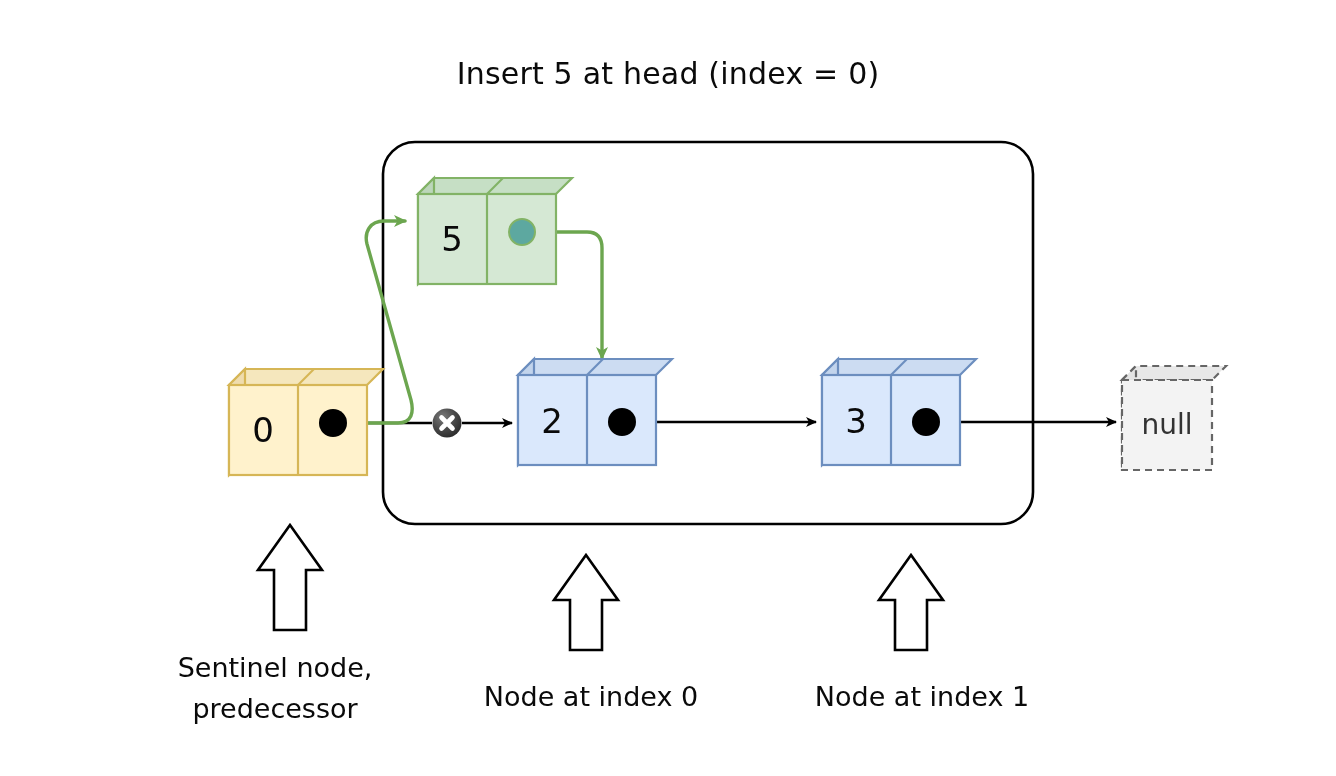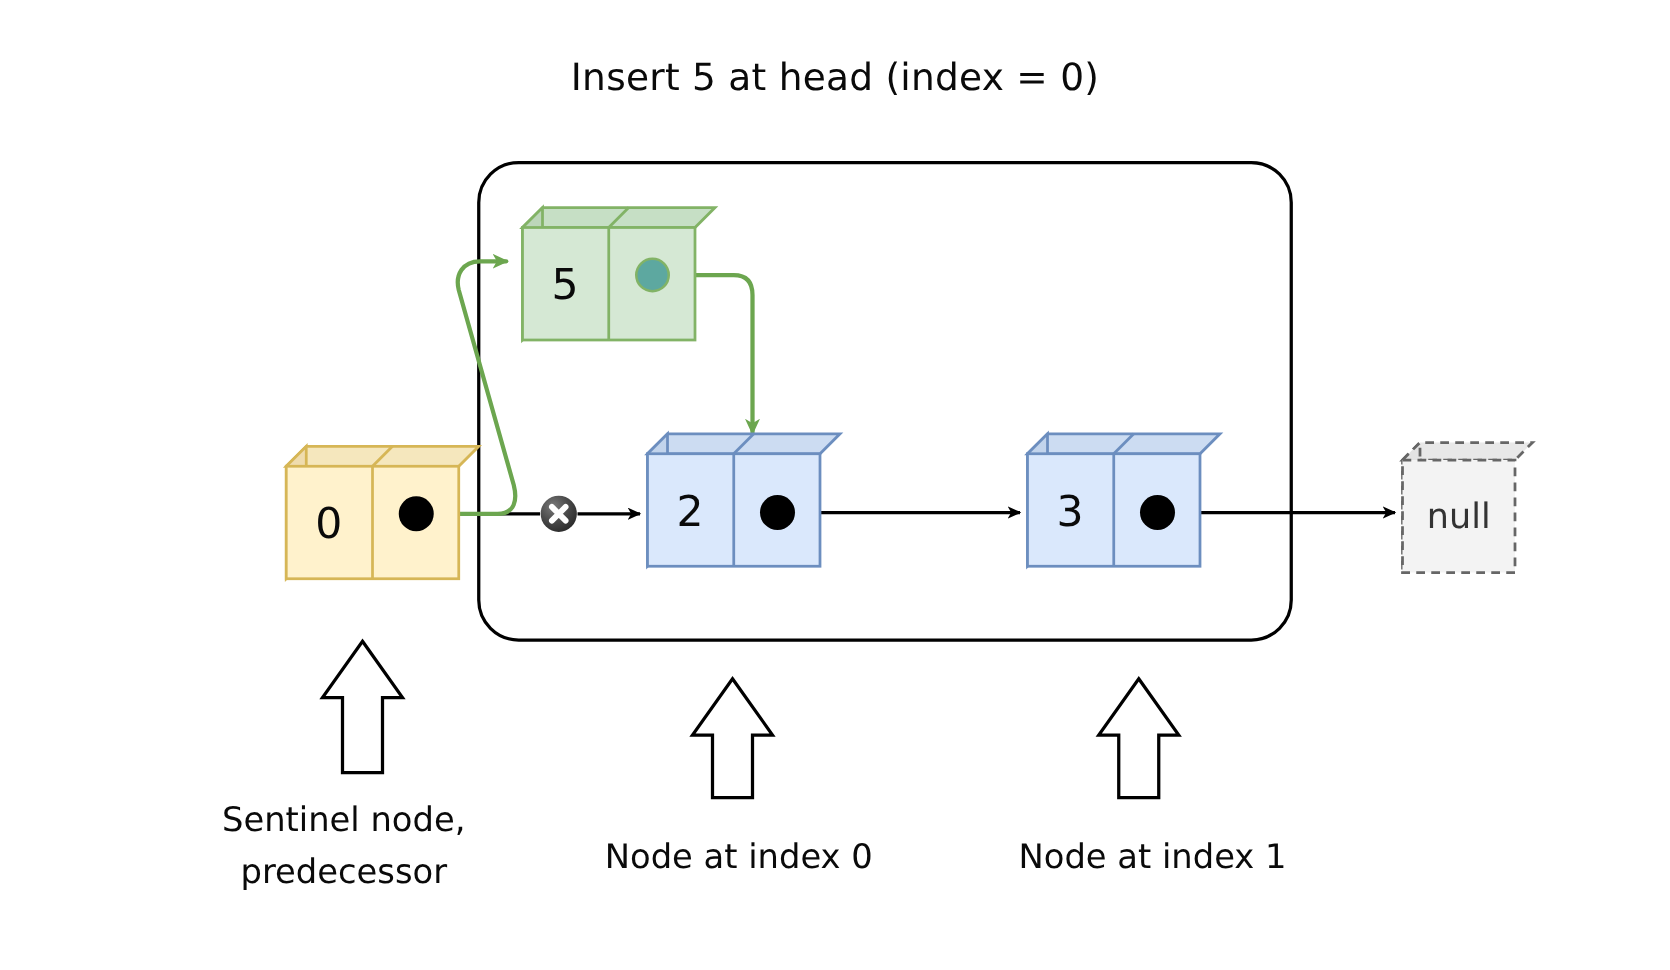--- a/index.html
+++ b/index.html
@@ -10,21 +10,21 @@
   }
   body {
     width: 1336px;
     height: 776px;
     position: relative;
     overflow: hidden;
     font-family: "DejaVu Sans", sans-serif;
   }
   #canvas {
     position: absolute;
-    left: 0; top: 0;
+    left: 0; top: 12px;
     width: 1336px;
     height: 656px;
   }
   .diagram-svg {
     position: absolute;
     left: 0; top: 0;
     width: 1336px;
     height: 776px;
   }
   .txt {

